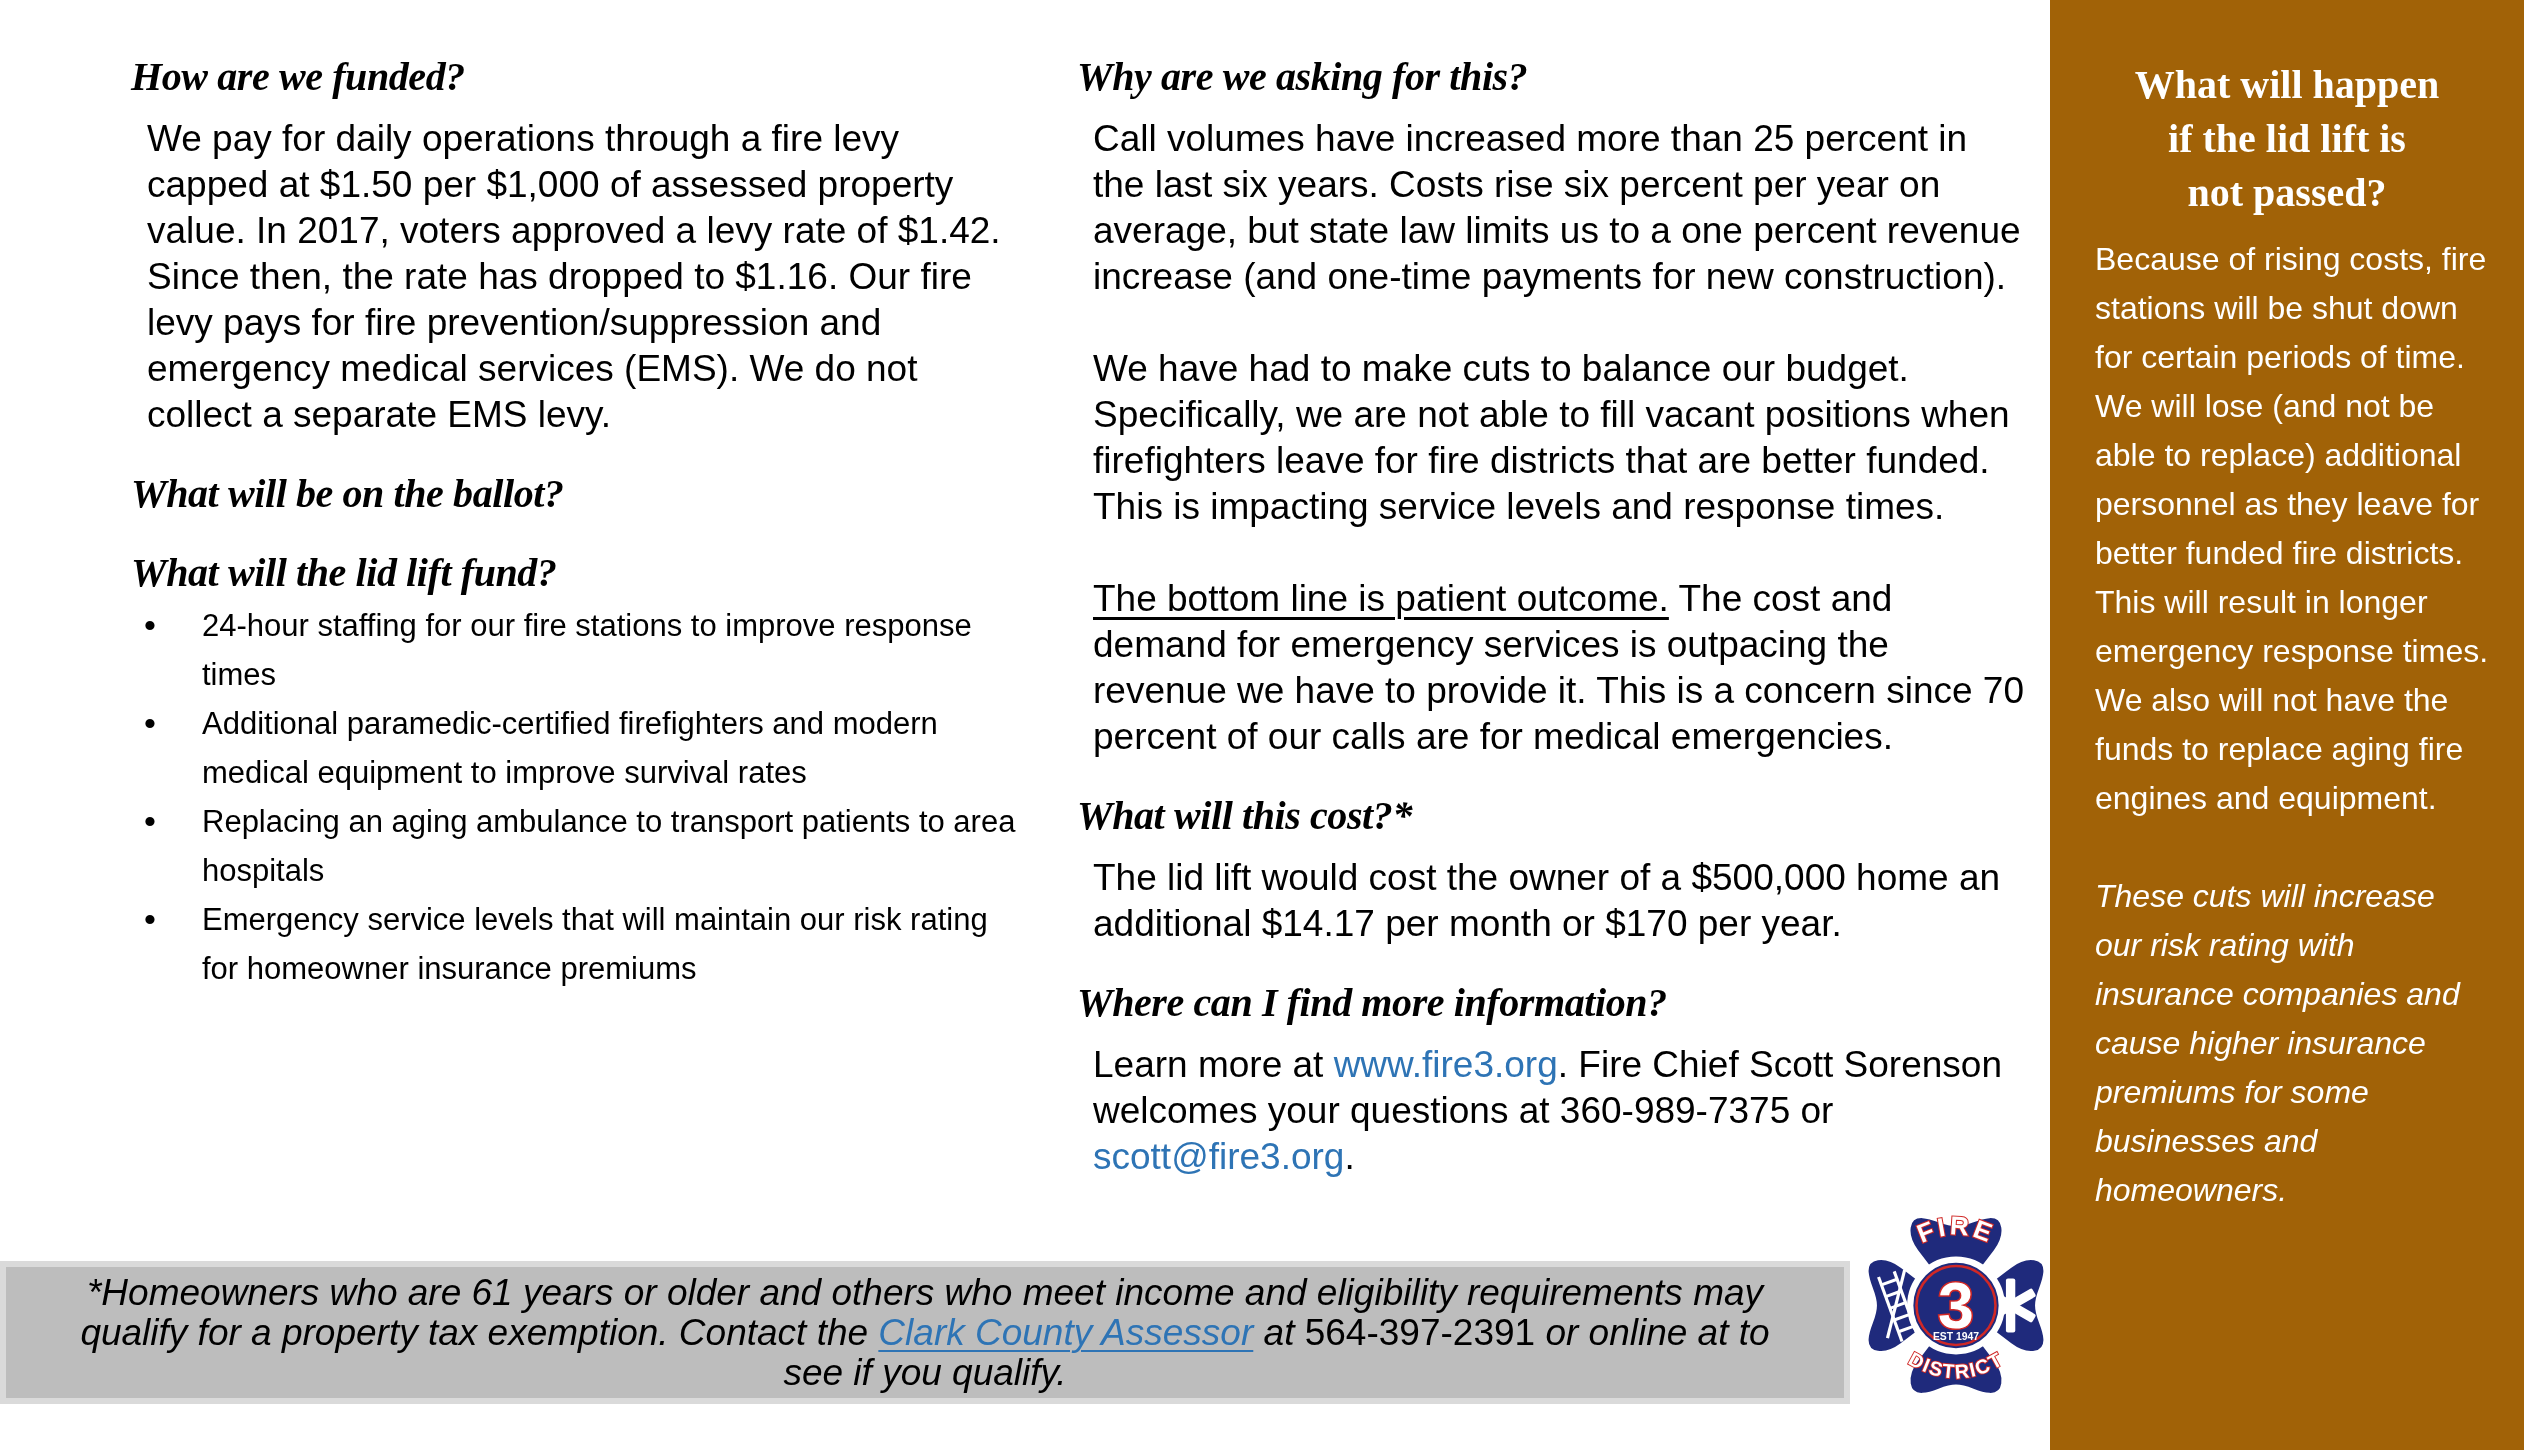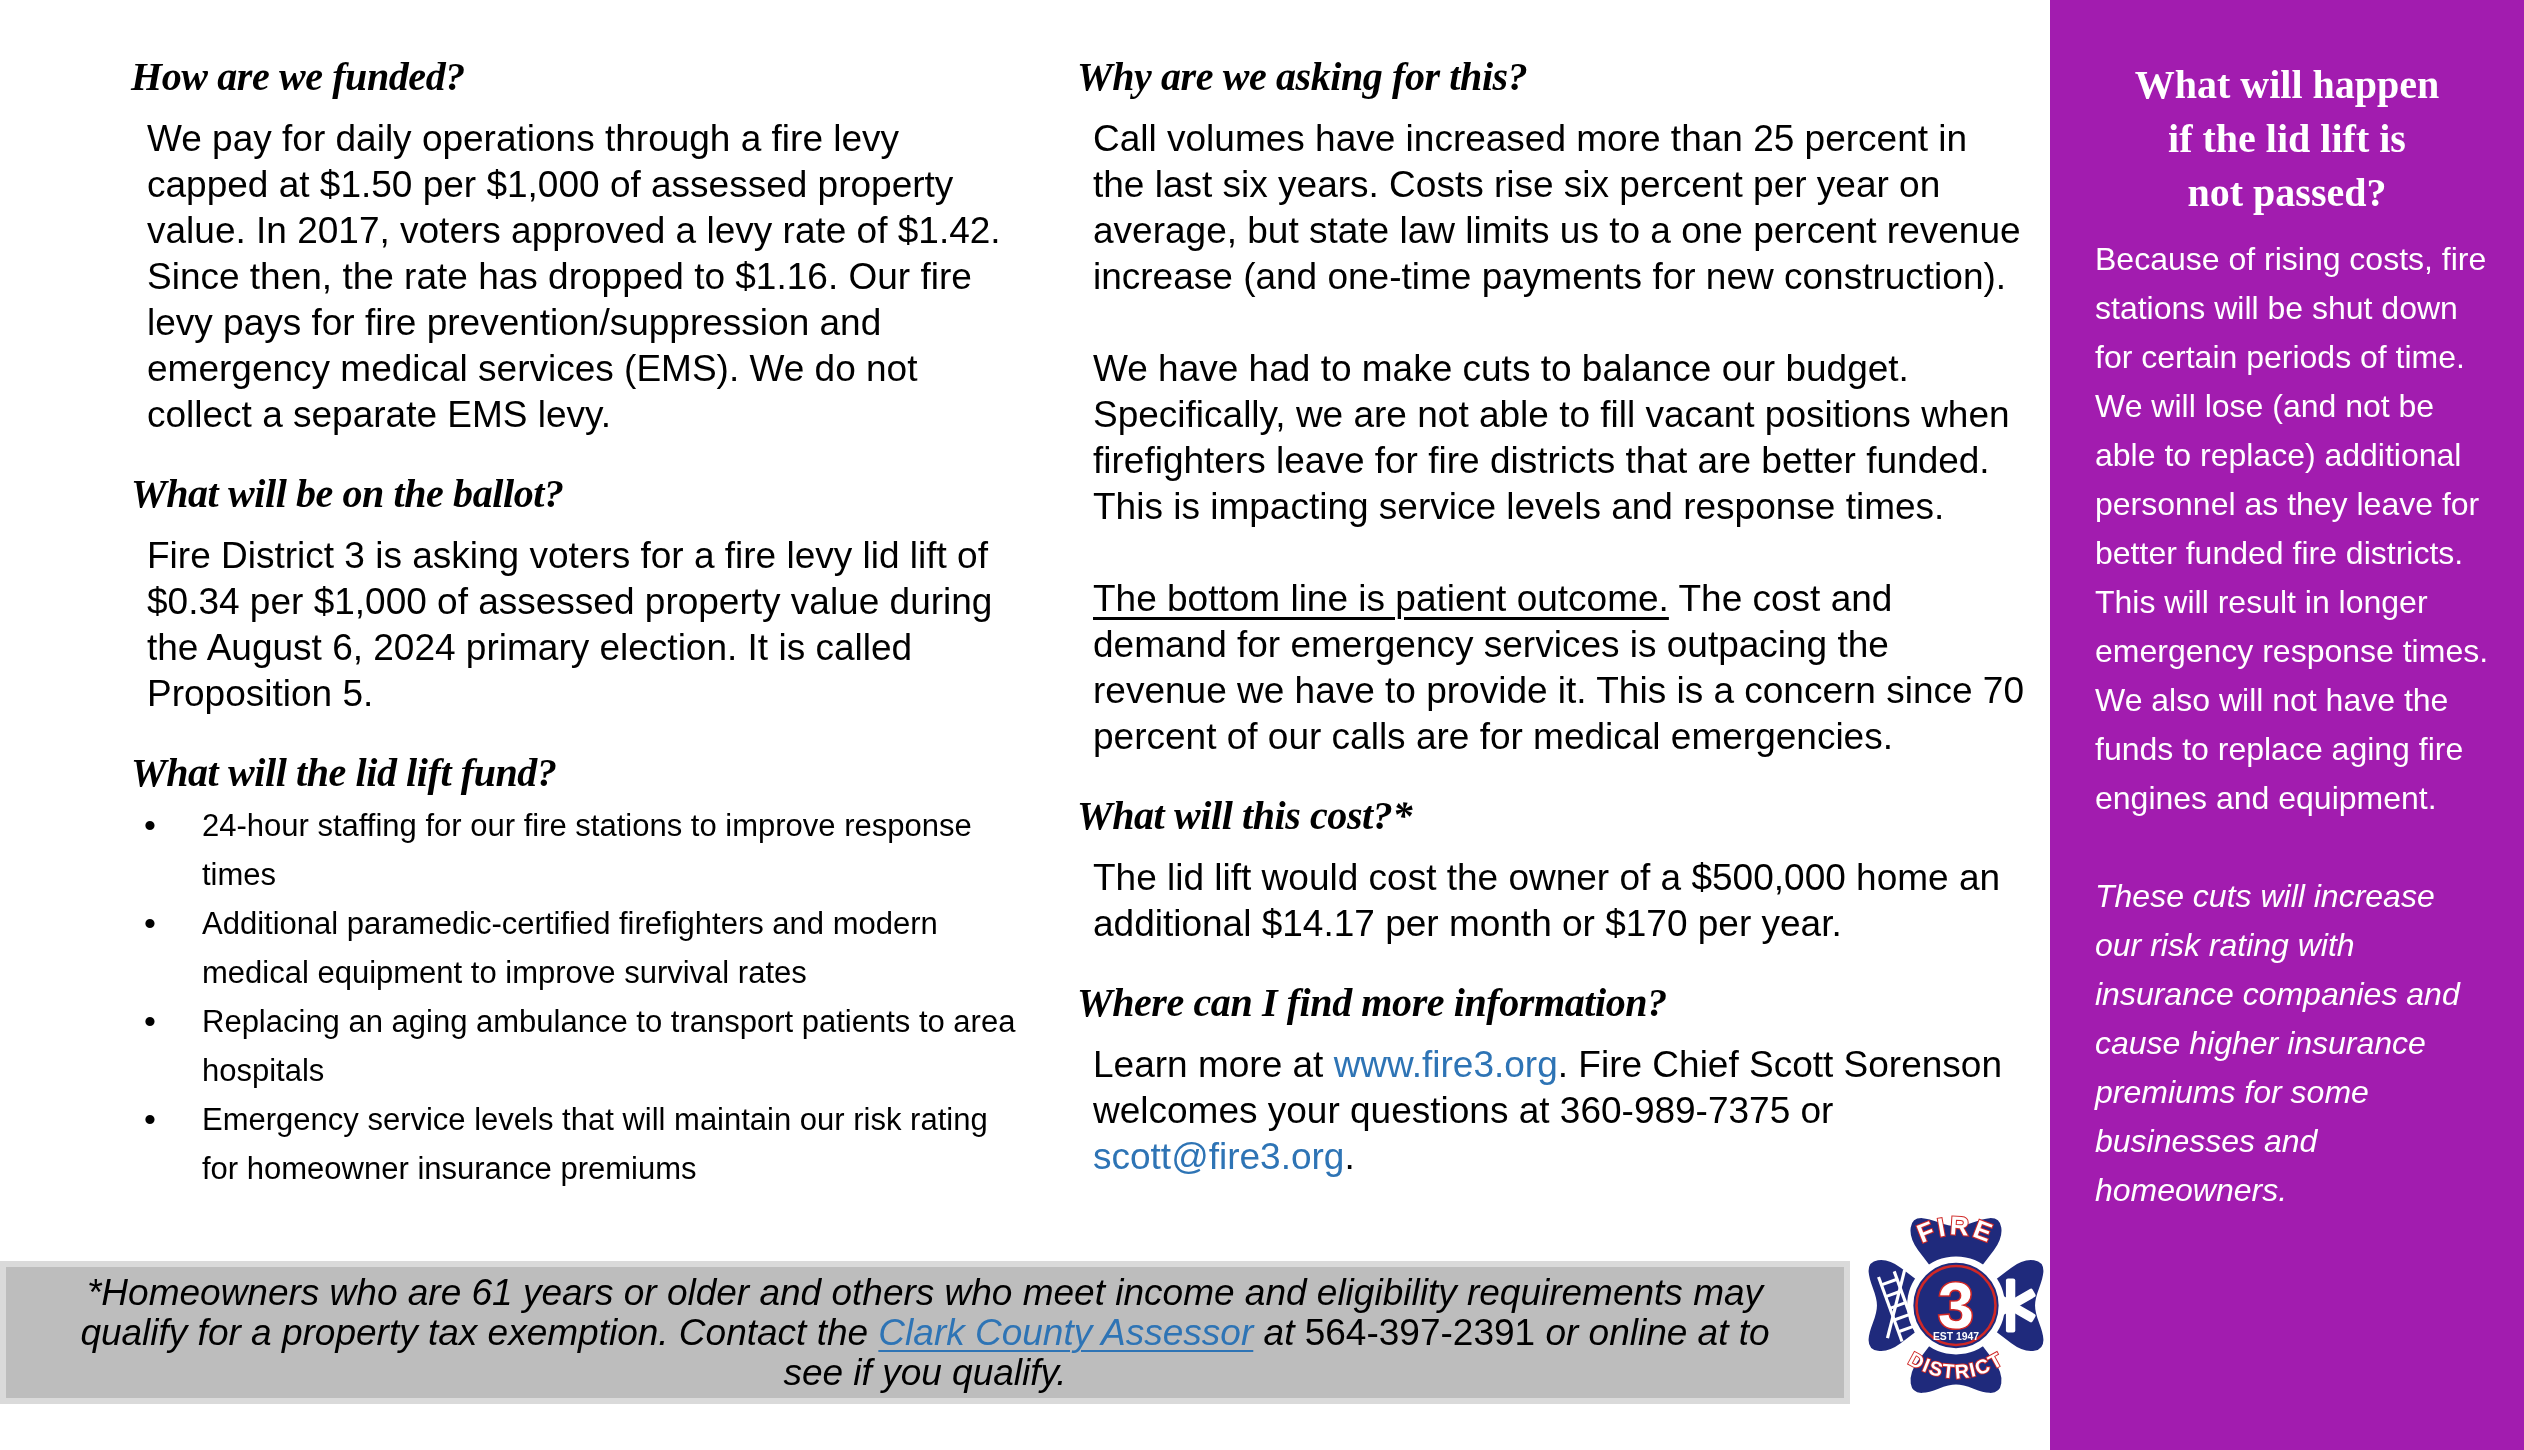--- a/index.html
+++ b/index.html
@@ -66,21 +66,21 @@
     text-decoration-thickness: 2.4px;
     text-underline-offset: 4.8px;
     cursor: pointer;
   }
 
   
   .sidebar {
     position: absolute;
     left: 2050px; top: 0;
     width: 474px; height: 1450px;
-    background: #a21caf;
+    background: #a16207;
     color: #ffffff;
   }
   .sidebar-head {
     font-family: "Liberation Serif", serif;
     font-weight: bold;
     font-size: 40px;
     line-height: 54px;
     text-align: center;
     margin: 58px 24px 14.5px 24px;
     white-space: pre-line;
@@ -124,21 +124,20 @@
 </head>
 <body>
 
 <div class="page">
 
   <section class="col col-left">
     <h2 class="head">How are we funded?</h2>
     <p class="body-text">We pay for daily operations through a fire levy capped at $1.50 per $1,000 of assessed property value. In 2017, voters approved a levy rate of $1.42. Since then, the rate has dropped to $1.16. Our fire levy pays for fire prevention/suppression and emergency medical services (EMS). We do not collect a separate EMS levy.</p>
 
     <h2 class="head gap">What will be on the ballot?</h2>
-    <p class="body-text">Fire District 3 is asking voters for a fire levy lid lift of $0.34 per $1,000 of assessed property value during the August 6, 2024 primary election. It is called Proposition 5.</p>
 
     <h2 class="head gap">What will the lid lift fund?</h2>
     <ul class="bullets">
       <li>24-hour staffing for our fire stations to improve response times</li>
       <li>Additional paramedic-certified firefighters and modern medical equipment to improve survival rates</li>
       <li>Replacing an aging ambulance to transport patients to area hospitals</li>
       <li>Emergency service levels that will maintain our risk rating for homeowner insurance premiums</li>
     </ul>
   </section>
 

